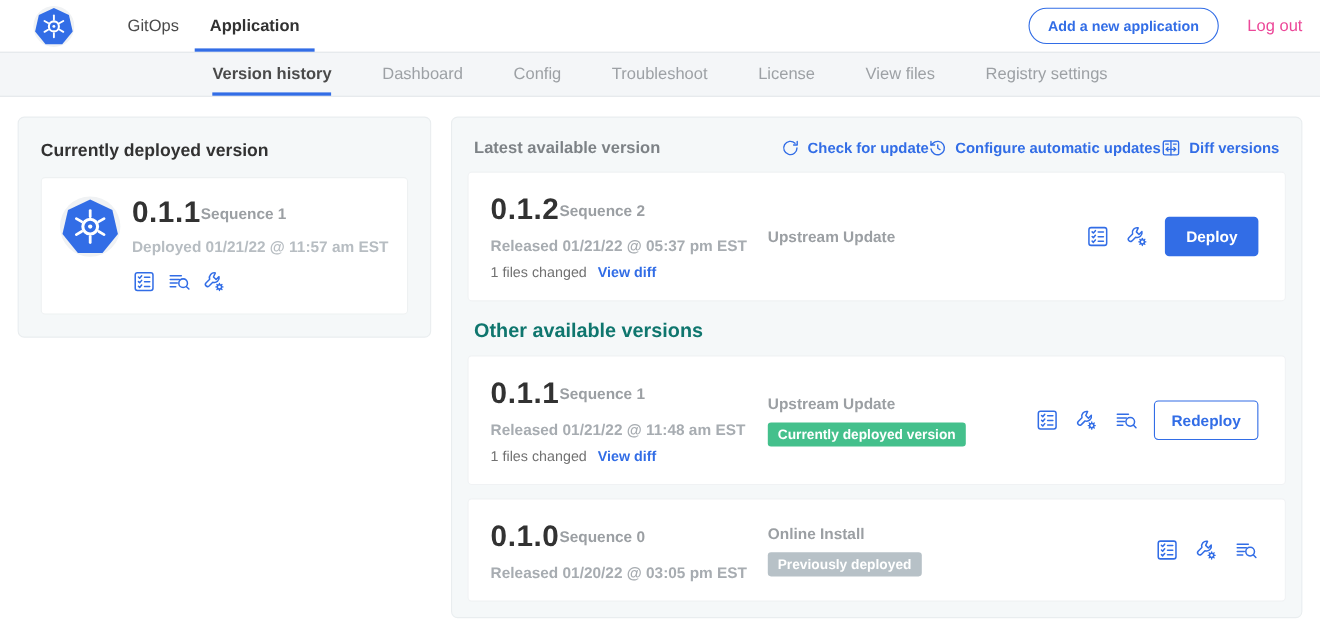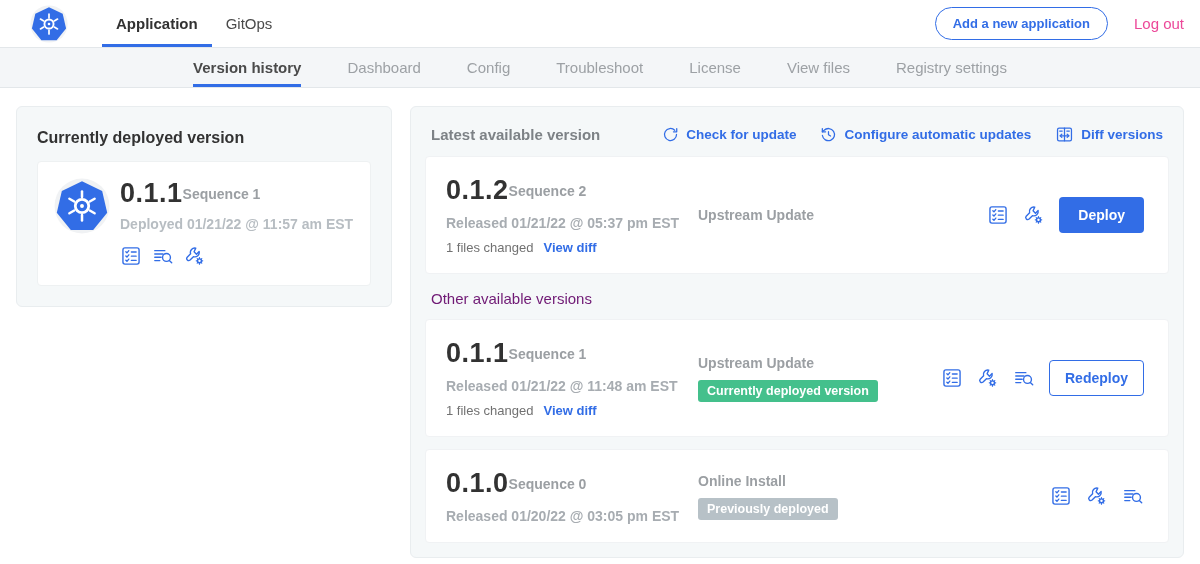--- a/index.html
+++ b/index.html
@@ -43,41 +43,41 @@
   .seq { font-size:14px; font-weight:600; color:#9b9fa3; }
   .dep-ts { font-size:14px; font-weight:600; color:#b7bdc2; margin-top:7px; }
   .icon-row { display:flex; align-items:center; gap:10px; margin-top:13px; }
   svg.ic { width:22px; height:22px; display:block; cursor:pointer; }
   svg.ic-sm { width:17px; height:17px; display:block; }
 
   
   .versions-panel { flex:1; padding:10px 14px 14px; }
   .panel-head { display:flex; align-items:center; justify-content:space-between; padding:8px 6px 12px; }
   .panel-title { font-size:15px; font-weight:600; color:#7d8286; }
-  .head-actions { display:flex; align-items:center; gap:24px; }
+  .head-actions { display:flex; align-items:center; }
   .action-link { display:flex; align-items:center; gap:7px; color:#326de6; font-size:13.5px;
     font-weight:600; cursor:pointer; }
 
   .version-card { background:#fff; border:1px solid #f0f2f4; border-radius:4px; padding:18px 20px;
     display:flex; align-items:center; }
   .vc-left { flex:0 0 252px; }
   .released { font-size:14px; font-weight:600; color:#a7acb1; margin-top:9px; }
   .files-row { display:flex; gap:10px; margin-top:9px; font-size:13px; color:#717171; }
   .view-diff { color:#326de6; font-weight:600; cursor:pointer; }
   .vc-mid { flex:1; display:flex; flex-direction:column; align-items:flex-start; }
   .source-label { font-size:14px; font-weight:600; color:#9b9fa3; }
   .badge { margin-top:9px; font-size:12.5px; font-weight:bold; color:#fff; padding:4px 9px; border-radius:3px; }
   .badge.green { background:#44c08c; }
   .badge.gray  { background:#b7c1c7; }
   .vc-right { display:flex; align-items:center; gap:14px; padding-right:4px; }
   .btn-primary { background:#326de6; color:#fff; border:none; border-radius:4px; font-weight:bold;
     font-size:14px; padding:10px 19px; cursor:pointer; font-family:"Liberation Sans", sans-serif;text-align:right; }
   .btn-outline { background:#fff; color:#326de6; border:1px solid #326de6; border-radius:4px;
     font-weight:bold; font-size:14px; padding:9px 15px; cursor:pointer; font-family:"Liberation Sans", sans-serif; }
-  .other-title { font-size:15px; font-weight:400; color:#701a75; padding:16px 6px 12px; }
+  .other-title { font-size:18px; font-weight:700; color:#0f766e; padding:16px 6px 12px; }
   .gap12 { height:12px; }
   .hidden-defs { position:absolute; width:0; height:0; overflow:hidden; }
 </style>
 </head>
 <body>
 
 <svg class="hidden-defs" aria-hidden="true">
   <defs>
     <symbol id="i-k8s" viewBox="0 0 100 100">
       <circle cx="50" cy="50" r="49" fill="#f0f2f4"></circle>
@@ -157,22 +157,22 @@
   </defs>
 </svg>
 
 <header class="top-header">
   <div class="logo-wrap">
     <svg viewBox="0 0 100 100">
         <use href="#i-k8s"></use>
       </svg>
   </div>
   <nav class="header-tabs">
+    <div class="header-tab">GitOps</div>
     <div class="header-tab active">Application</div>
-    <div class="header-tab">GitOps</div>
   </nav>
   <div class="header-right">
     <button class="add-app-btn">Add a new application</button>
     <span class="logout">Log out</span>
   </div>
 </header>
 
 <nav class="subnav">
   <div class="subnav-tab active">Version history</div>
   <div class="subnav-tab">Dashboard</div>

